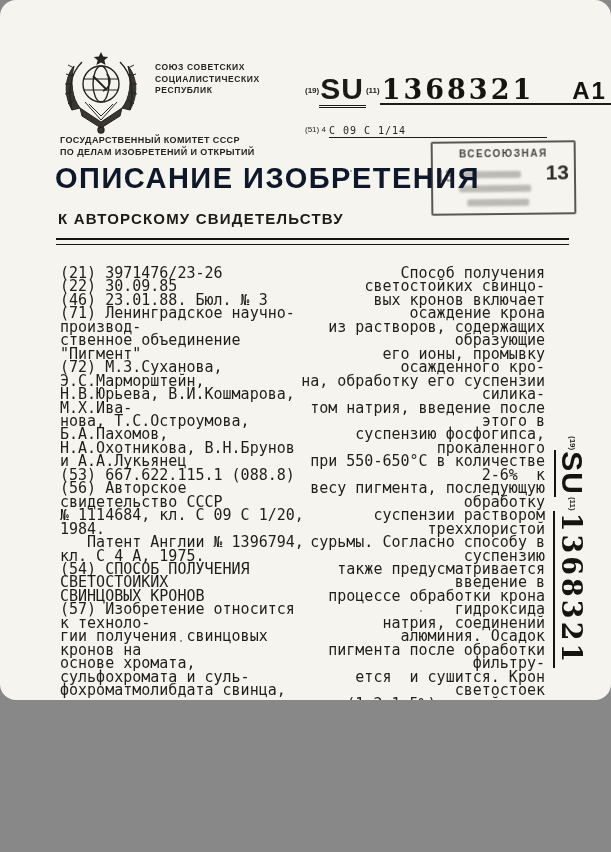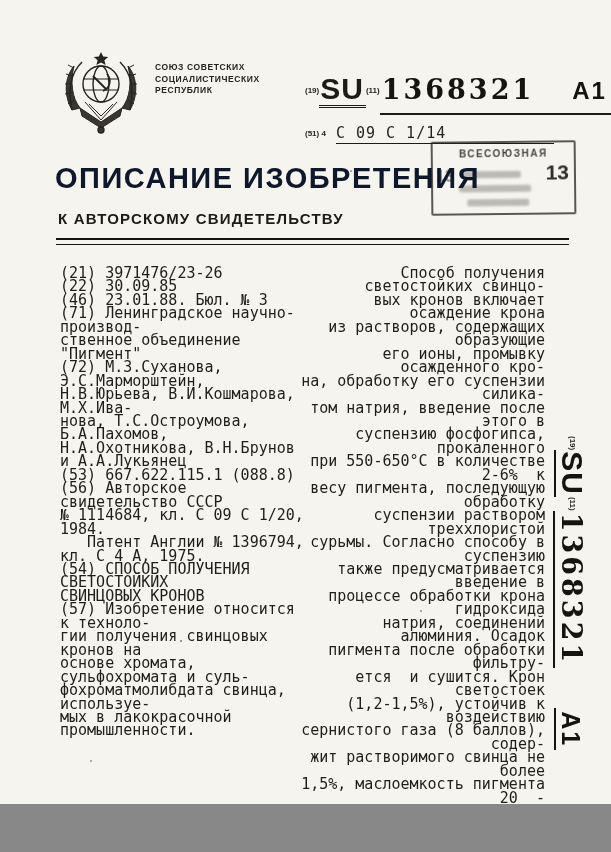--- a/index.html
+++ b/index.html
@@ -1,48 +1,49 @@
 <!DOCTYPE html>
 <html lang="ru"><head>
 <meta charset="utf-8">
 <style>
   html,body{margin:0;padding:0;background:#888;}
   .page{
     position:relative;
-    width:611px;height:804px;
+    width:611px;height:700px;
     background:#f5f4ef;
     overflow:hidden;
     font-family:"Liberation Sans",sans-serif;
     color:#1c1b18;
+    border-radius:16px;
   }
   
   .emblem{position:absolute;left:60px;top:48px;width:82px;height:92px;}
   .union-label{
     position:absolute;left:155px;top:62px;
     font-size:8.5px;font-weight:bold;letter-spacing:.6px;
     line-height:11.5px;white-space:pre-wrap;color:#26241f;
   }
   .pub-line{position:absolute;left:305px;top:72px;white-space:nowrap;}
   .tiny-code{font-size:8px;font-weight:bold;vertical-align:6px;letter-spacing:0;color:#26241f;}
   .su-code{
     font-size:30px;font-weight:bold;letter-spacing:1px;
     border-bottom:3px double #1c1b18;padding:0 2px 0 1px;color:#1c1b18;
   }
-  .num-wrap{border-bottom:2px solid #1c1b18;padding:0 4px 11px 2px;}
+  .num-wrap{border-bottom:2px solid #1c1b18;padding:0 4px 1px 2px;}
   .doc-number{
     font-family:"DejaVu Serif",serif;
     font-size:27px;font-weight:bold;letter-spacing:3px;color:#15140f;
   }
   .kind-code{font-size:24px;font-weight:bold;letter-spacing:2px;margin-left:38px;color:#15140f;}
   .ipc-line{position:absolute;left:305px;top:124px;font-size:11px;white-space:nowrap;color:#26241f;}
-  .ipc-label{font-size:8px;font-weight:bold;vertical-align:2px;margin-right:10px;}
+  .ipc-label{font-size:8px;font-weight:normal;vertical-align:2px;margin-right:3px;}
   .ipc-class{
     display:inline-block;width:218px;
     font-family:"DejaVu Sans Mono",monospace;
-    font-size:15px;letter-spacing:1px;
+    font-size:10px;letter-spacing:1px;
     border-bottom:1.5px solid #1c1b18;padding-bottom:1px;
   }
   .committee{
     position:absolute;left:60px;top:135px;
     font-size:9px;font-weight:bold;letter-spacing:.4px;
     line-height:11.5px;white-space:pre-wrap;color:#26241f;
   }
   .doc-title{
     position:absolute;left:55px;top:162px;
     font-size:29px;font-weight:bold;letter-spacing:1.5px;
@@ -163,20 +164,22 @@
 
   <div class="stamp">
     <div class="stamp-line1">ВСЕСОЮЗНАЯ</div>
     <div class="stamp-num-left">13</div>
     <div class="stamp-num-right">13</div>
     <div class="stamp-smudge smudge-a"></div>
     <div class="stamp-smudge smudge-b"></div>
     <div class="stamp-smudge smudge-c"></div>
   </div>
 
+  <div class="committee">ГОСУДАРСТВЕННЫЙ КОМИТЕТ СССР
+ПО ДЕЛАМ ИЗОБРЕТЕНИЙ И ОТКРЫТИЙ</div>
 
   <div class="doc-title">ОПИСАНИЕ ИЗОБРЕТЕНИЯ</div>
   <div class="doc-subtitle">К АВТОРСКОМУ СВИДЕТЕЛЬСТВУ</div>
 
   <div class="header-rule"></div>
 
   <div class="body-col col-left">(21) 3971476/23-26
 (22) 30.09.85
 (46) 23.01.88. Бюл. № 3
 (71) Ленинградское научно-производ-

